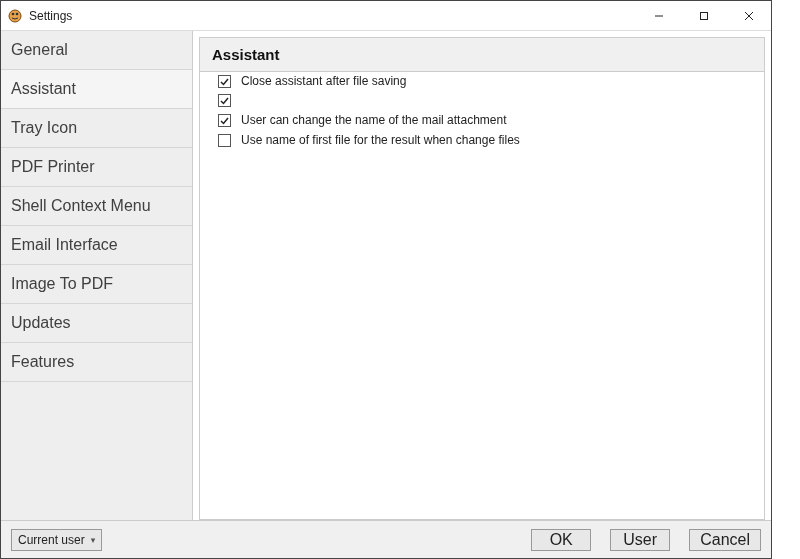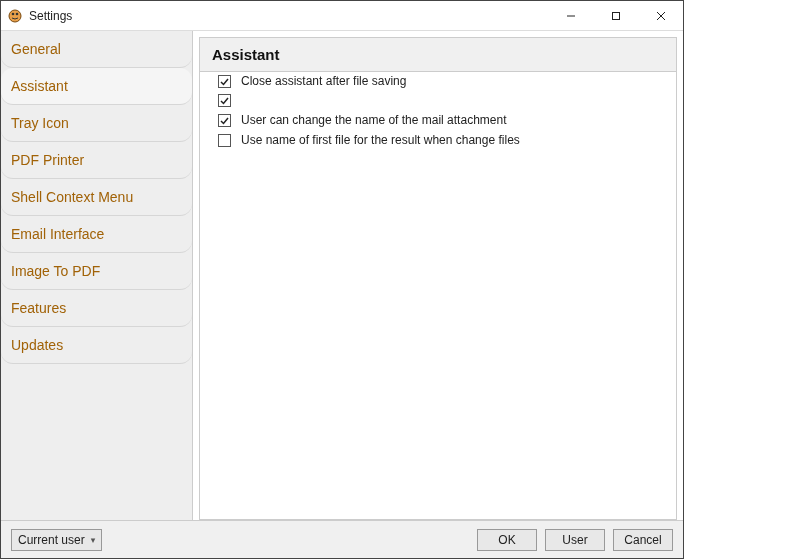--- a/index.html
+++ b/index.html
@@ -4,21 +4,21 @@
   <style>
     * { box-sizing: border-box; }
     html, body {
       margin: 0; padding: 0;
       font-family: "Segoe UI", Tahoma, Arial, sans-serif;
       font-size: 12px;
       background: #fff;
       color: #222;
     }
     .window {
-      width: 684px; height: 559px;
+      width: 772px; height: 559px;
       border: 1px solid #444;
       display: flex; flex-direction: column;
       background: #fff;
       position: relative;
     }
     
     .titlebar {
       height: 30px;
       display: flex; align-items: center;
       padding: 0 0 0 6px;
@@ -51,25 +51,24 @@
     }
     
     .sidebar {
       width: 192px;
       background: #eee;
       border-right: 1px solid #ccc;
       display: flex; flex-direction: column;
     }
     .sidebar-item {
       padding: 10px 10px;
-      color: #a16207;
+      color: #404040;
       border-bottom: 1px solid #d6d6d6;
       cursor: default;
-      font-size: 14px;
-      border-radius: 12px;
+      font-size: 16px;
     }
     .sidebar-item.active {
       background: #f5f5f5;
     }
     
     .main {
       flex: 1;
       display: flex; flex-direction: column;
       min-width: 0;
     }
@@ -132,42 +131,42 @@
       font-size: 11px;
       cursor: default;
     }
     
     .bottombar {
       height: 38px;
       border-top: 1px solid #ccc;
       background: #f0f0f0;
       display: flex; align-items: center;
       padding: 0 10px;
-      gap: 8px;
+      gap: 19px;
     }
     .bottombar .spacer { flex: 1; }
     .select-box {
       height: 22px;
       border: 1px solid #999;
       background: #e8e8e8;
       display: inline-flex; align-items: center;
       padding: 0 6px;
       font-size: 12px;
       gap: 6px;
       cursor: default;
     }
     .select-box .chev { font-size: 9px; color: #555; }
     .btn {
       min-width: 60px;
       height: 22px;
       border: 1px solid #999;
       background: #e8e8e8;
       display: inline-flex; align-items: center; justify-content: center;
       padding: 0 10px;
-      font-size: 12px;
+      font-size: 16px;
       cursor: default;
     }
   </style>
 </head>
 <body>
 
 <div class="window">
 
   <div class="titlebar">
     <span class="app-icon">
@@ -203,22 +202,22 @@
   <div class="body">
 
     <div class="sidebar">
       <div class="sidebar-item"><span>General</span></div>
       <div class="sidebar-item active"><span>Assistant</span></div>
       <div class="sidebar-item"><span>Tray Icon</span></div>
       <div class="sidebar-item"><span>PDF Printer</span></div>
       <div class="sidebar-item"><span>Shell Context Menu</span></div>
       <div class="sidebar-item"><span>Email Interface</span></div>
       <div class="sidebar-item"><span>Image To PDF</span></div>
+      <div class="sidebar-item"><span>Updates</span></div>
       <div class="sidebar-item"><span>Features</span></div>
-      <div class="sidebar-item"><span>Updates</span></div>
     </div>
 
     <div class="main">
       <div class="panel">
         <div class="panel-header">
           <div class="panel-title">Assistant</div>
         </div>
         <div class="panel-body">
 
           <div class="opt-row">

